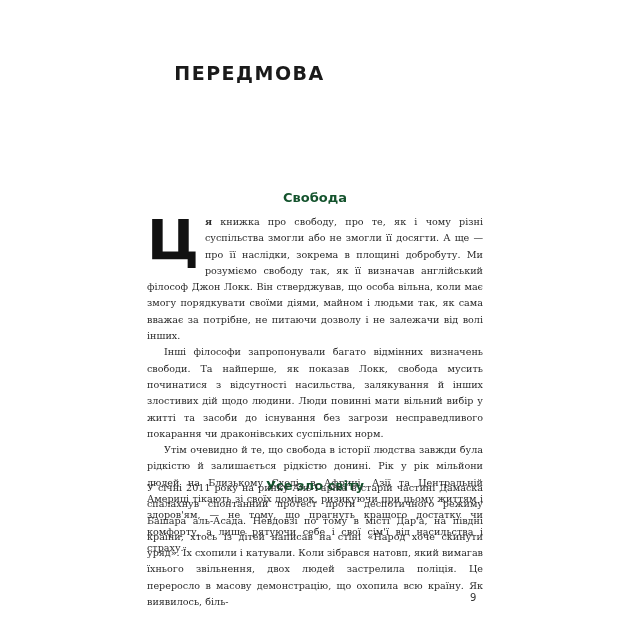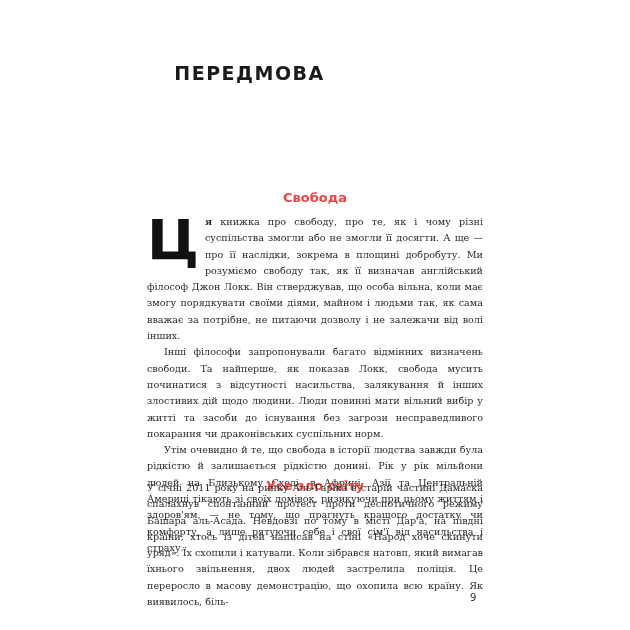--- a/index.html
+++ b/index.html
@@ -5,21 +5,21 @@
   html, body { margin: 0; padding: 0; background: #ffffff; }
   body { width: 630px; height: 630px; position: relative; overflow: hidden; color: #222; }
   .page { position: absolute; left: 0; top: 0; width: 630px; height: 630px; background: #fff; }
   .chapter-title {
     position: absolute; left: 0; width: 499px; top: 62px; text-align: center;
     font-family: "DejaVu Sans", sans-serif; font-weight: bold; font-size: 19px;
     letter-spacing: 1.5px; color: #1a1a1a;
   }
   .section-title {
     position: absolute; left: 147px; width: 336px; text-align: center;
-    font-family: "DejaVu Sans", sans-serif; font-weight: bold; font-size: 13px; color: #ef4444;
+    font-family: "DejaVu Sans", sans-serif; font-weight: bold; font-size: 13px; color: #14532d;
   }
   .body-text {
     position: absolute; left: 147px; width: 336px;
     font-family: "DejaVu Serif", serif; font-size: 9.6px; line-height: 16.3px;
     color: #2a2a2a; text-align: justify; hyphens: manual;
   }
   .body-text p { margin: 0; }
   .body-text p.indent { text-indent: 17px; }
   .dropcap {
     float: left; font-family: "DejaVu Sans", sans-serif; font-weight: bold;

